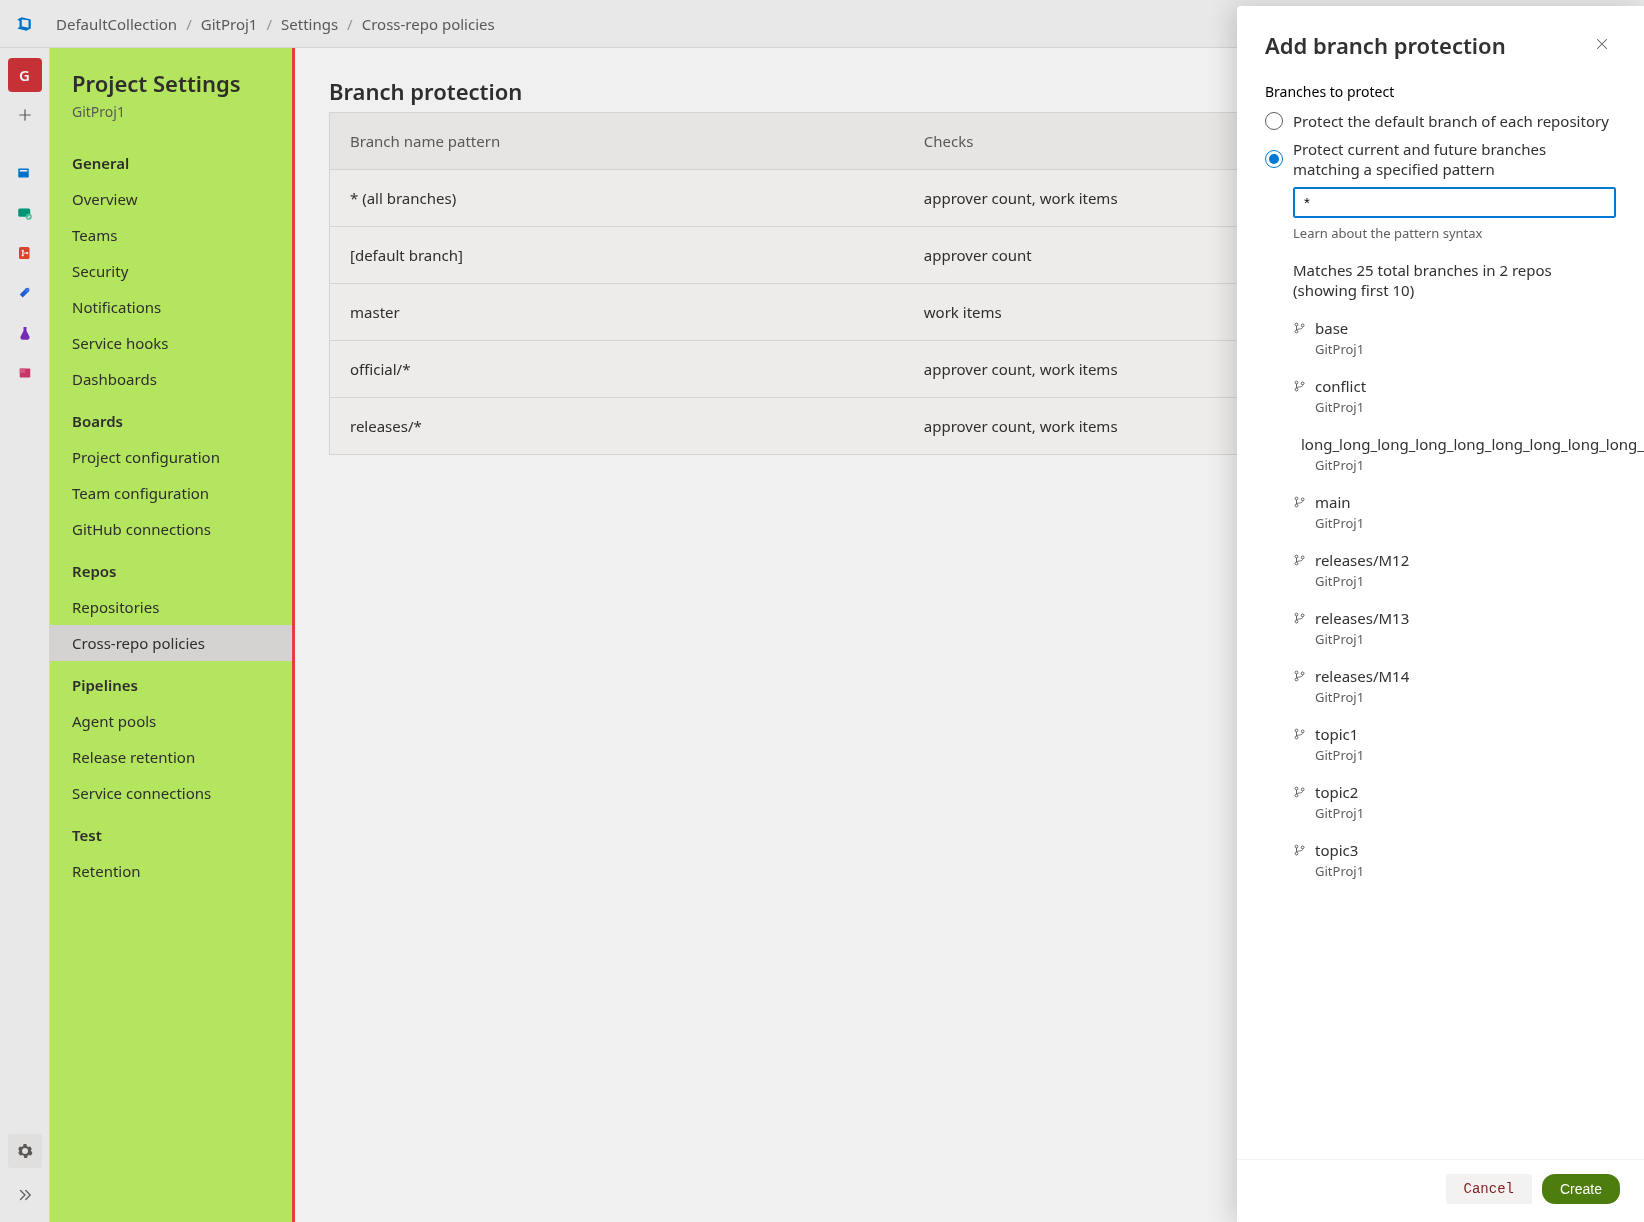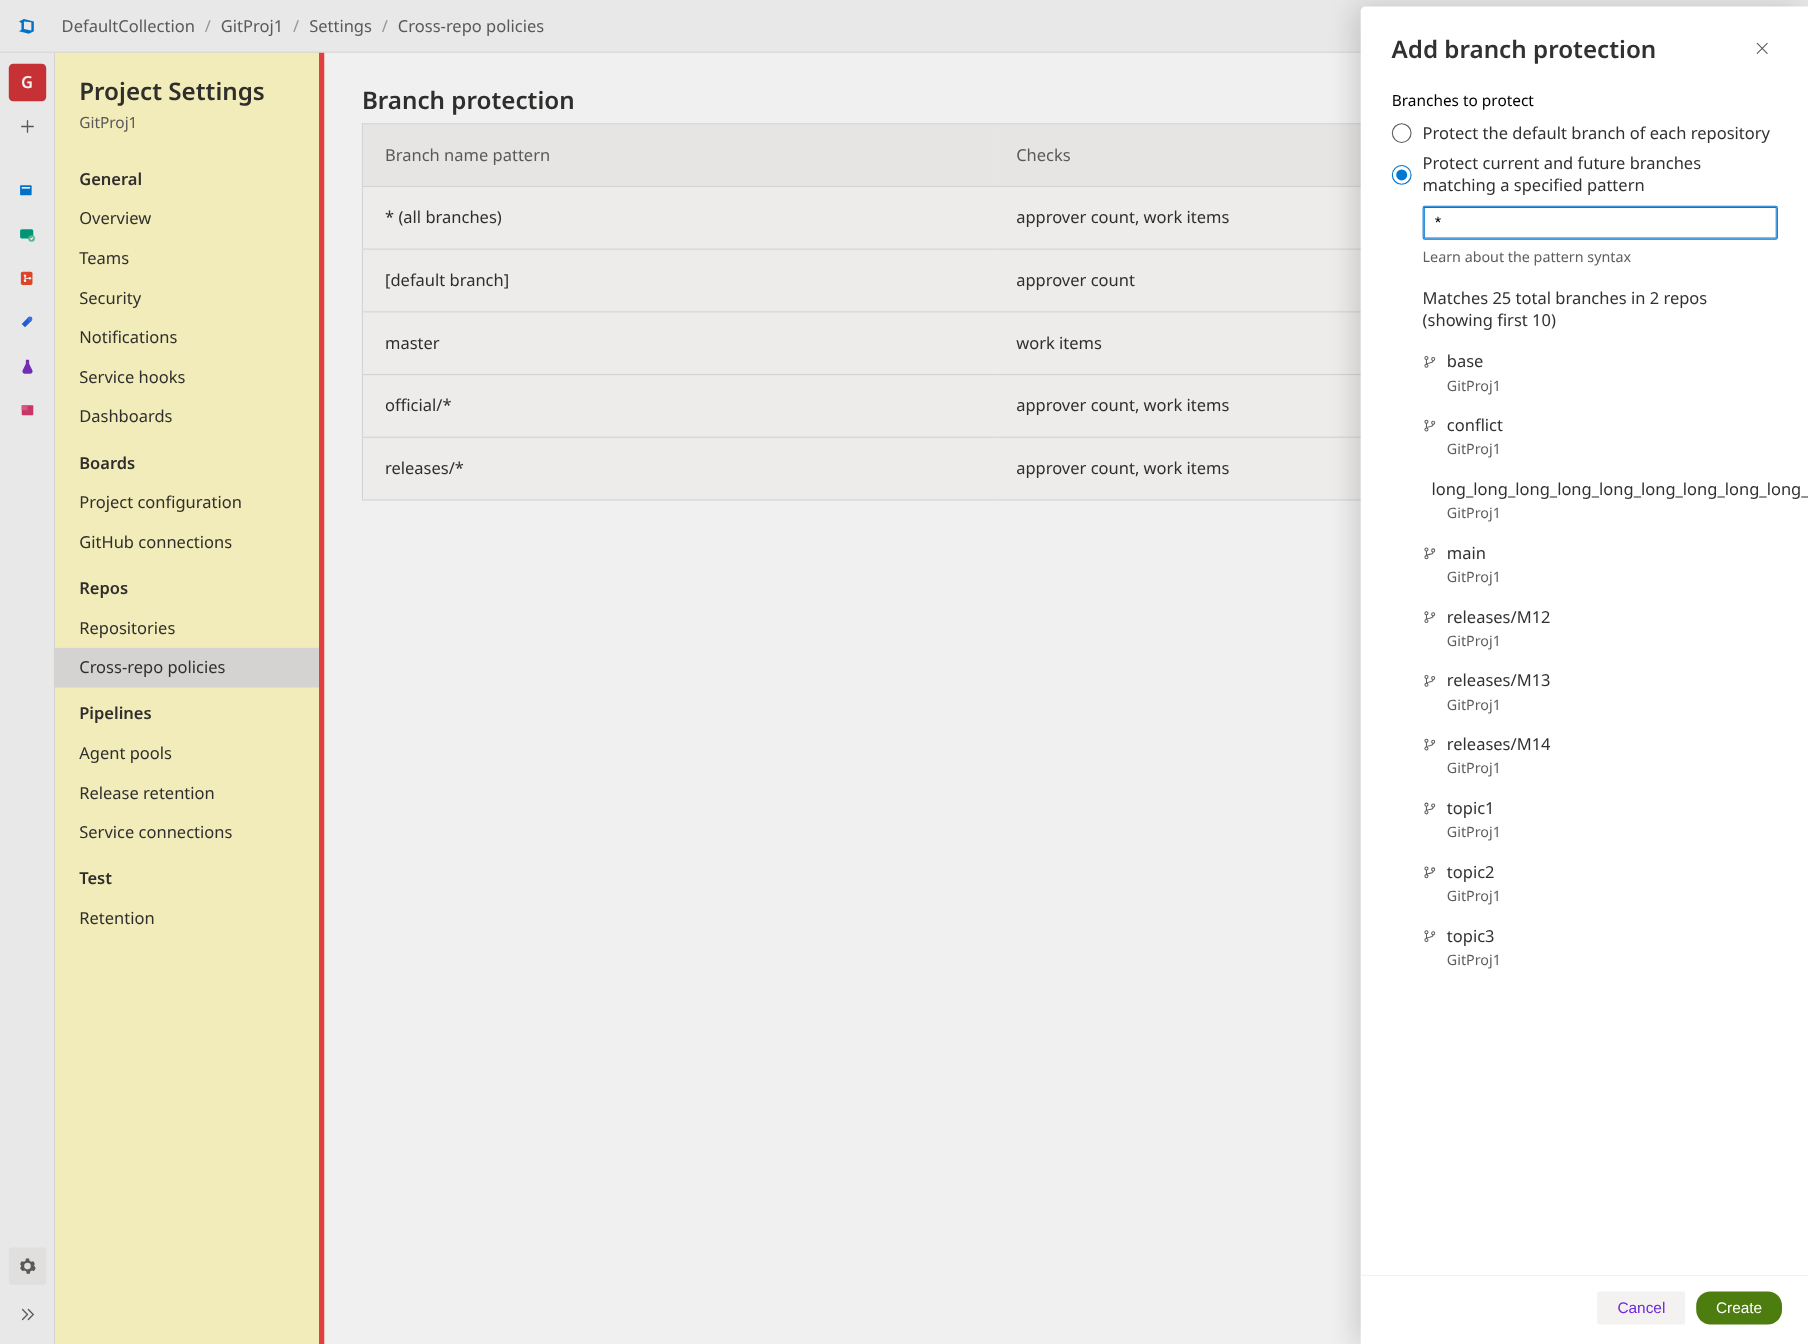--- a/index.html
+++ b/index.html
@@ -18,21 +18,21 @@
 
   
   .rail { width: 50px; background: #f5f5f5; border-right: 1px solid #e1dfdd; display: flex; flex-direction: column; align-items: center; padding-top: 10px; gap: 6px; }
   .rail .rail-item { width: 34px; height: 34px; display: flex; align-items: center; justify-content: center; border-radius: 3px; cursor: pointer; }
   .rail .rail-item.badge { background: #d13438; color: #fff; font-weight: 600; border-radius: 4px; font-size: 15px; }
   .rail-spacer { flex: 1; }
   .rail .rail-item.gear { margin-bottom: 4px; background: #edebe9; }
   .rail .rail-item.dbl { margin-bottom: 10px; }
 
   
-  .settings-side { width: 245px; background: #fef9c3; border-right: 5px solid #ef4444; padding: 20px 0 20px 0; overflow-y: auto; }
+  .settings-side { width: 245px; background: #bef264; border-right: 3px solid #ef4444; padding: 20px 0 20px 0; overflow-y: auto; }
   .settings-side h1 { font-size: 22px; font-weight: 600; padding: 0 22px 4px; }
   .settings-side .proj-name { padding: 0 22px 18px; color: #605e5c; font-size: 14px; }
   .settings-side .group-title { padding: 14px 22px 8px; font-weight: 600; font-size: 15px; }
   .settings-side .nav-item { padding: 8px 22px; cursor: pointer; font-size: 15px; color: #323130; }
   .settings-side .nav-item.active { background: #e1dfdd; }
 
   
   .main { flex: 1; padding: 28px 34px; overflow: auto; background: #fdfdfd; }
   .main h2 { font-size: 22px; font-weight: 600; margin-bottom: 6px; }
   .main .subtitle { color: #605e5c; margin-bottom: 22px; font-size: 15px; }
@@ -59,21 +59,21 @@
   .pattern-block { margin-left: 28px; margin-top: 6px; }
   .pattern-input { width: 100%; border: 1px solid #0078d4; padding: 6px 10px; font-size: 15px; outline: none; border-radius: 2px; box-shadow: 0 0 0 1px #0078d4 inset; }
   .help-link { font-size: 13px; color: #605e5c; margin-top: 6px; display: inline-block; cursor: pointer; }
   .matches-summary { margin: 18px 0 10px; font-size: 15px; }
   .branch-item { padding: 8px 0 10px; }
   .branch-item .bname { display: flex; align-items: center; gap: 8px; font-size: 15px; }
   .branch-item .brepo { font-size: 13px; color: #605e5c; margin-left: 22px; margin-top: 2px; }
 
   .panel-footer { padding: 14px 24px 18px; display: flex; justify-content: flex-end; gap: 10px; border-top: 1px solid #f3f2f1; }
   .btn { padding: 7px 18px; border-radius: 2px; font-size: 14px; cursor: pointer; border: none; }
-  .btn.secondary { background: #f3f2f1; color: #6d28d9; }
+  .btn.secondary { background: #f3f2f1; color: #7f1d1d; font-family: Liberation Mono, monospace; }
   .btn.primary { background: #4d7c0f; color: #fff; border-radius: 13px; }
 
   
   svg.icn { width: 18px; height: 18px; }
   svg.icn-s { width: 14px; height: 14px; }
 </style>
 </head>
 <body>
 
 <div class="topbar">
@@ -161,20 +161,21 @@
     <div id="sidebar-groups">
         <div class="group-title">General</div>
         <div class="nav-item">Overview</div>
         <div class="nav-item">Teams</div>
         <div class="nav-item">Security</div>
         <div class="nav-item">Notifications</div>
         <div class="nav-item">Service hooks</div>
         <div class="nav-item">Dashboards</div>
         <div class="group-title">Boards</div>
         <div class="nav-item">Project configuration</div>
+        <div class="nav-item">Team configuration</div>
         <div class="nav-item">GitHub connections</div>
         <div class="group-title">Repos</div>
         <div class="nav-item">Repositories</div>
         <div class="nav-item active">Cross-repo policies</div>
         <div class="group-title">Pipelines</div>
         <div class="nav-item">Agent pools</div>
         <div class="nav-item">Release retention</div>
         <div class="nav-item">Service connections</div>
         <div class="group-title">Test</div>
         <div class="nav-item">Retention</div>

